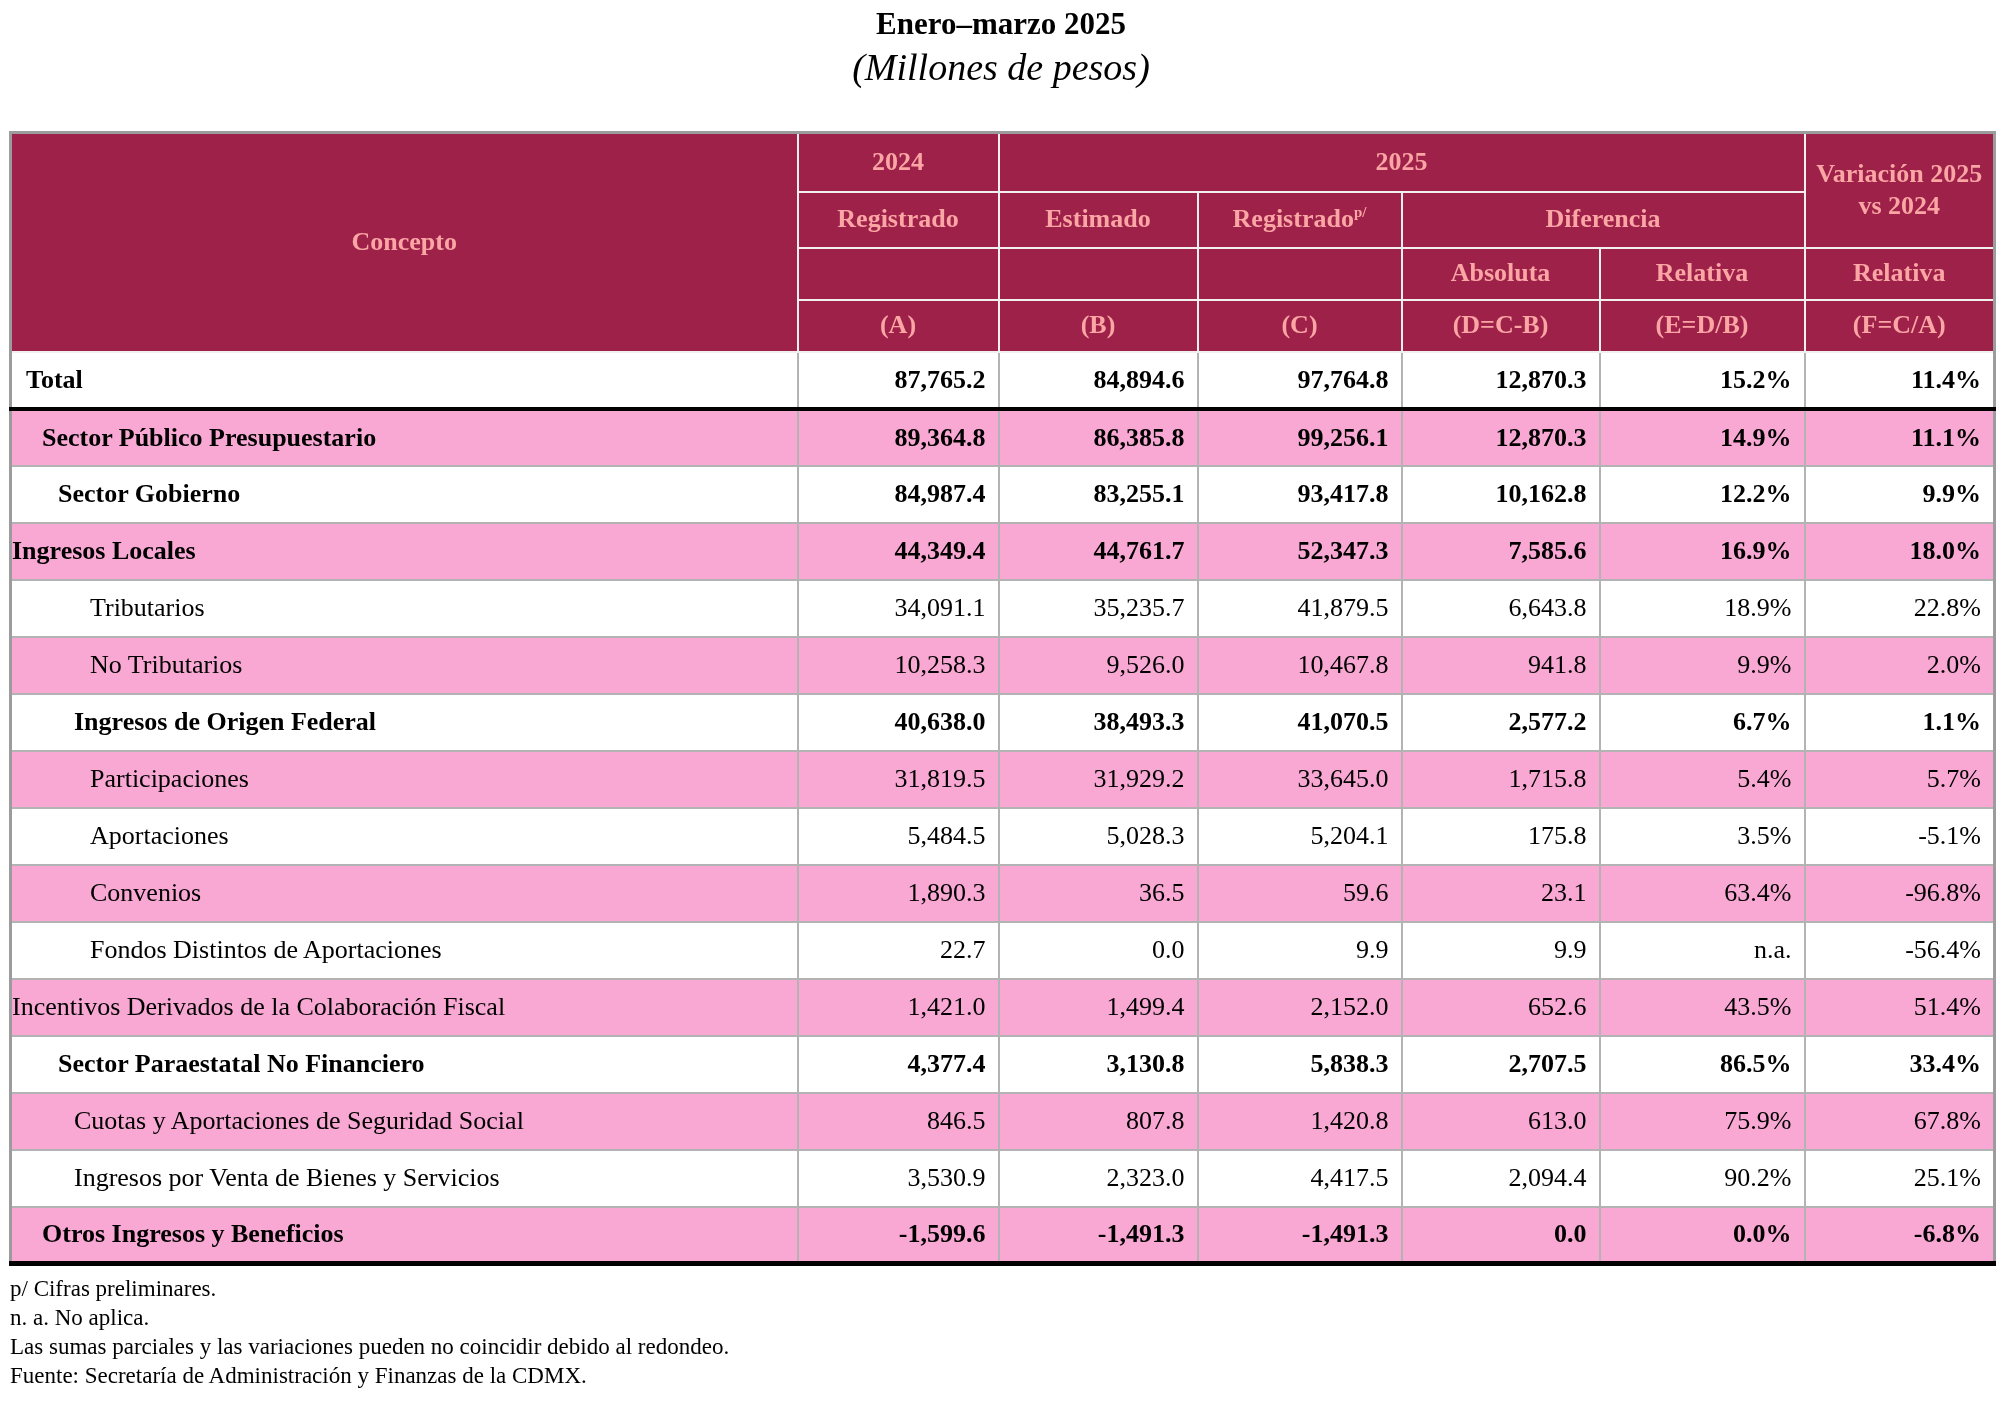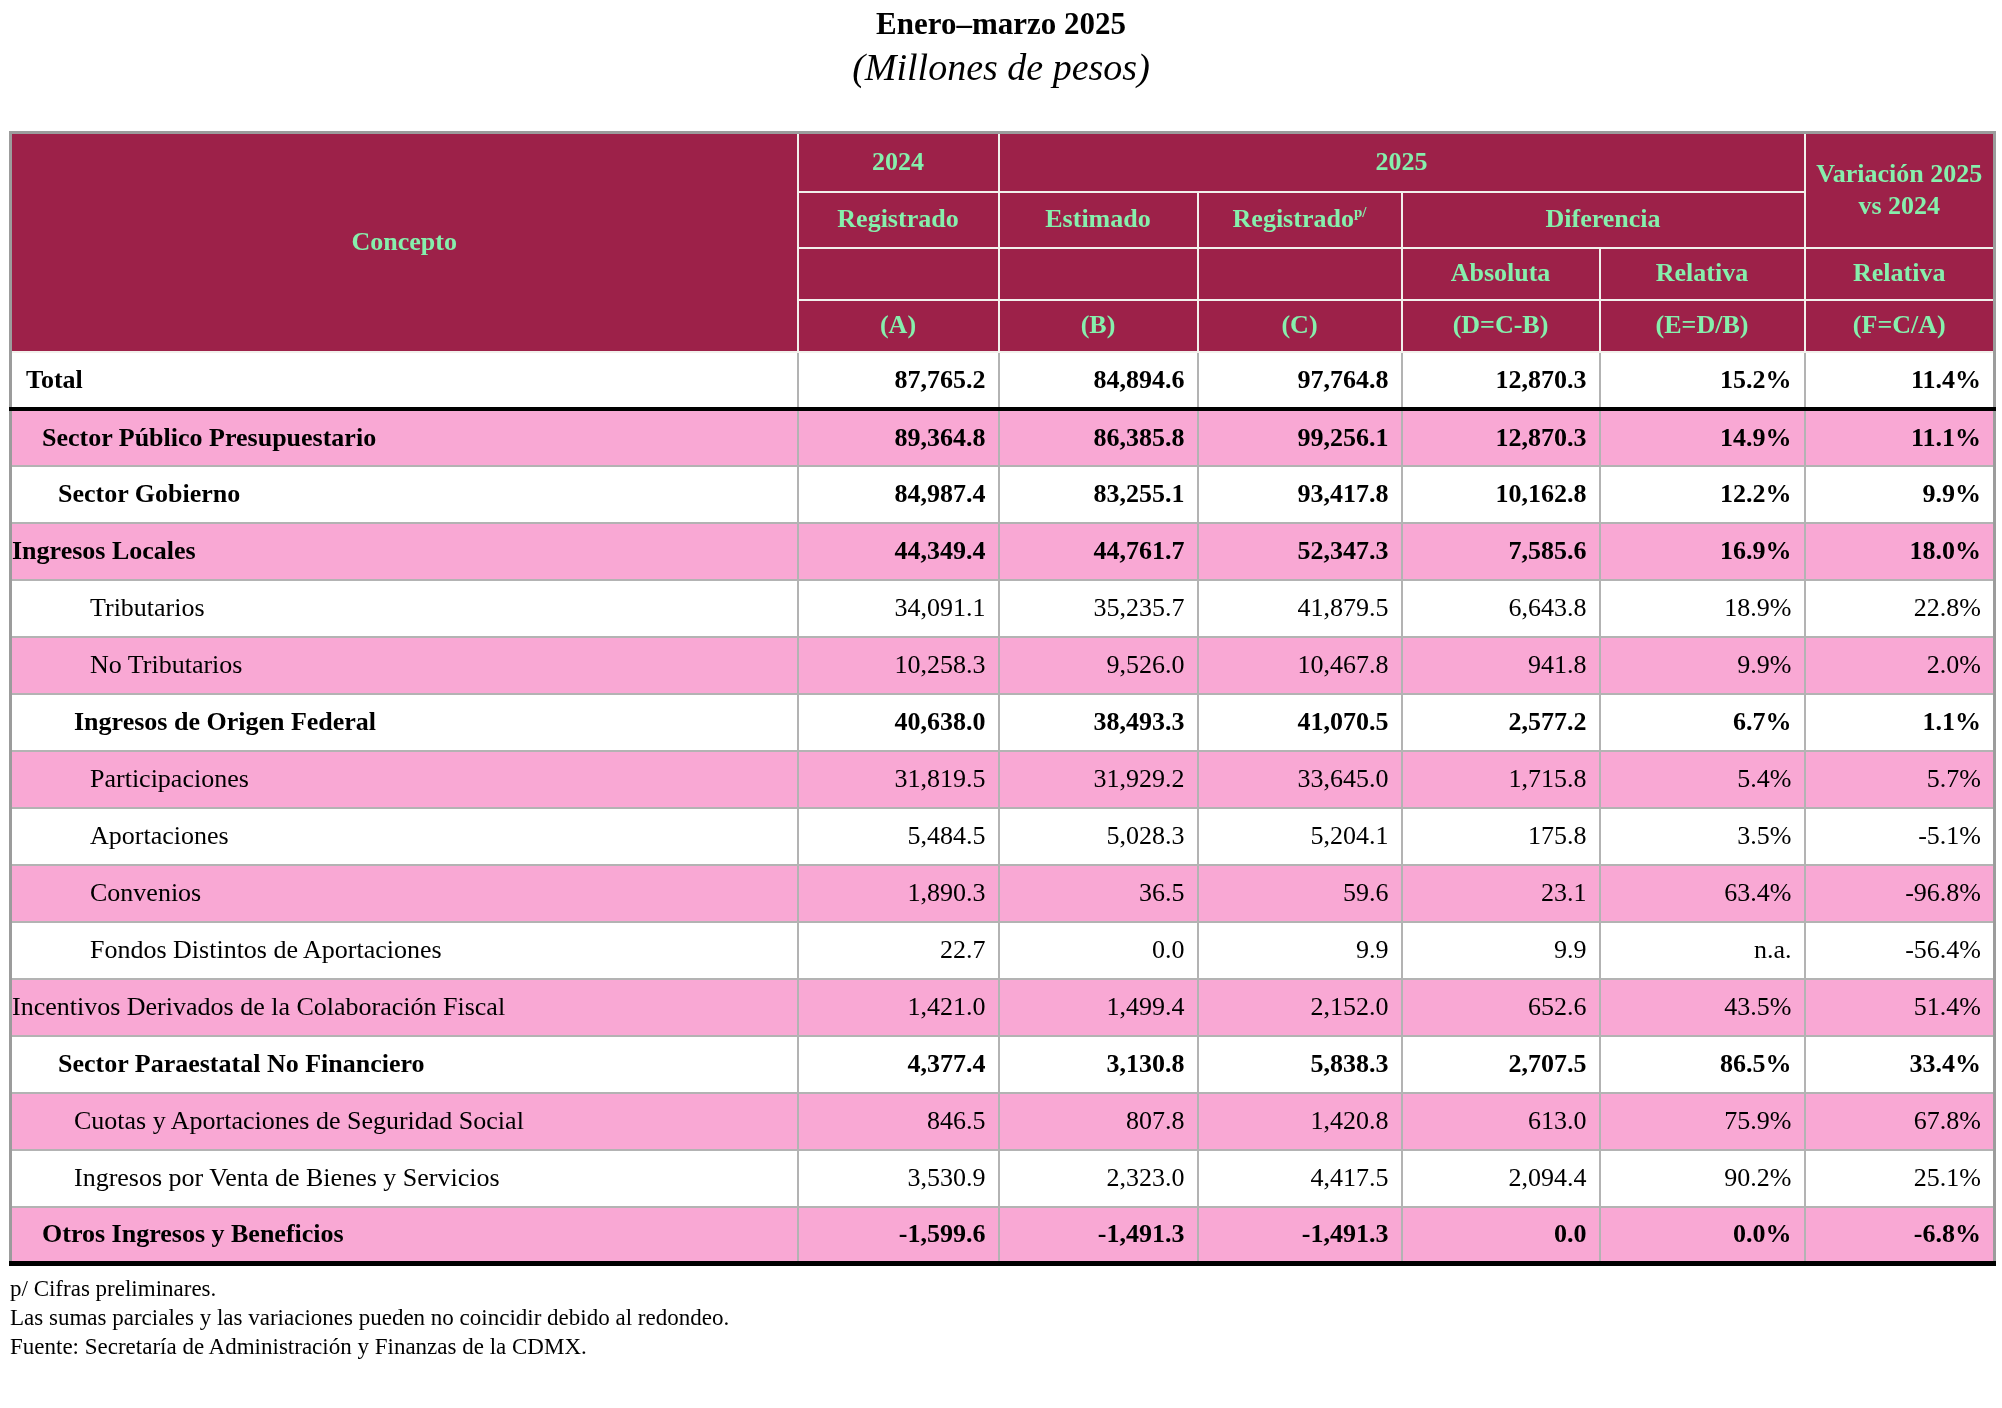--- a/index.html
+++ b/index.html
@@ -17,21 +17,21 @@
   .title-line3 { font-size: 38px; font-style: italic; line-height: 42px; }
 
   
   table.ingresos {
     border-collapse: collapse; table-layout: fixed;
     width: 1984px; margin-left: 9px;
     border: 3px solid #9C9C9C;
     border-bottom: 5px solid #000;
   }
   thead th {
-    background: #9D2149; color: #86efac;
+    background: #9D2149; color: #fca5a5;
     font-weight: bold; font-size: 26px;
     border: 2px solid #F2F0EC;
     text-align: center; vertical-align: middle;
     padding: 2px 6px; line-height: 1.25;
   }
   thead tr.h1 th { height: 59px; }
   thead tr.h2 th { height: 56px; }
   thead tr.h3 th { height: 52px; }
   thead tr.h4 th { height: 52px; }
   thead th sup { font-size: 15px; vertical-align: super; line-height: 0; }
@@ -242,15 +242,16 @@
     <td class="num">-1,491.3</td>
     <td class="num">0.0</td>
     <td class="num">0.0%</td>
     <td class="num">-6.8%</td>
   </tr>
     </tbody>
 </table>
 
 <div class="footnotes">
   <div>p/ Cifras preliminares.</div>
+  <div>n. a. No aplica.</div>
   <div>Las sumas parciales y las variaciones pueden no coincidir debido al redondeo.</div>
   <div>Fuente: Secretaría de Administración y Finanzas de la CDMX.</div>
 </div>
 
 </body></html>

